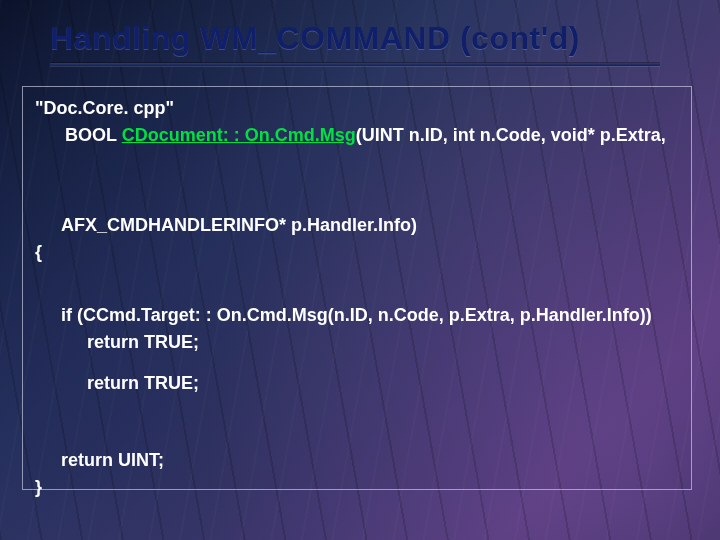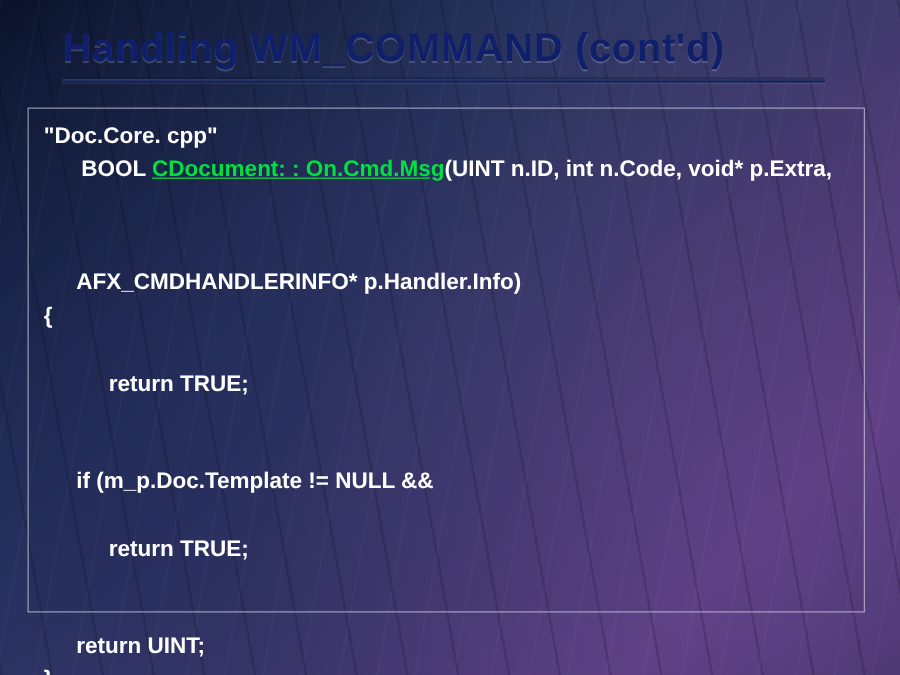--- a/index.html
+++ b/index.html
@@ -74,21 +74,21 @@
     line-height: 1.5;
     font-weight: 600;
   }
   .code-box .line { white-space: pre-wrap; }
   .kw-green {
     color: #00e040;
     text-decoration: underline;
     text-decoration-color: #00e040;
   }
   .ind1 { padding-left: 26px; display: block; margin-top: 36px; }
-  .ind2 { padding-left: 52px; display: block; margin-top: 28px; }
+  .ind2 { padding-left: 52px; display: block; }
   .ind2b { padding-left: 38px; display: block; }
   .gap { height: 14px; }
 </style>
 </head>
 <body>
 
 <div class="slide">
 
   <div class="title">Handling WM_COMMAND (cont'd)</div>
   <div class="title-underline"></div>
@@ -97,25 +97,25 @@
     <span class="line">"Doc.Core. cpp"</span>
 
     <span class="line">
       <span>BOOL </span><span class="kw-green">CDocument: : On.Cmd.Msg</span><span>(UINT n.ID, int n.Code, void* p.Extra,</span>
     </span>
 
     <span class="line ind1">AFX_CMDHANDLERINFO* p.Handler.Info)</span>
 
     <span class="line">{</span>
 
+    <span class="line ind1">if (CCmd.Target: : On.Cmd.Msg(n.ID, n.Code, p.Extra, p.Handler.Info))</span>
     <span class="line ind2">return TRUE;</span>
 
     <div class="gap"></div>
 
-    <span class="line ind1">if (m_p.Doc.Template != NULL &amp;&amp;</span>
     <span class="line ind2">return TRUE;</span>
 
     <div class="gap"></div>
 
     <span class="line ind1">return UINT;</span>
     <span class="line">}</span>
   </div>
 
 </div>
 

